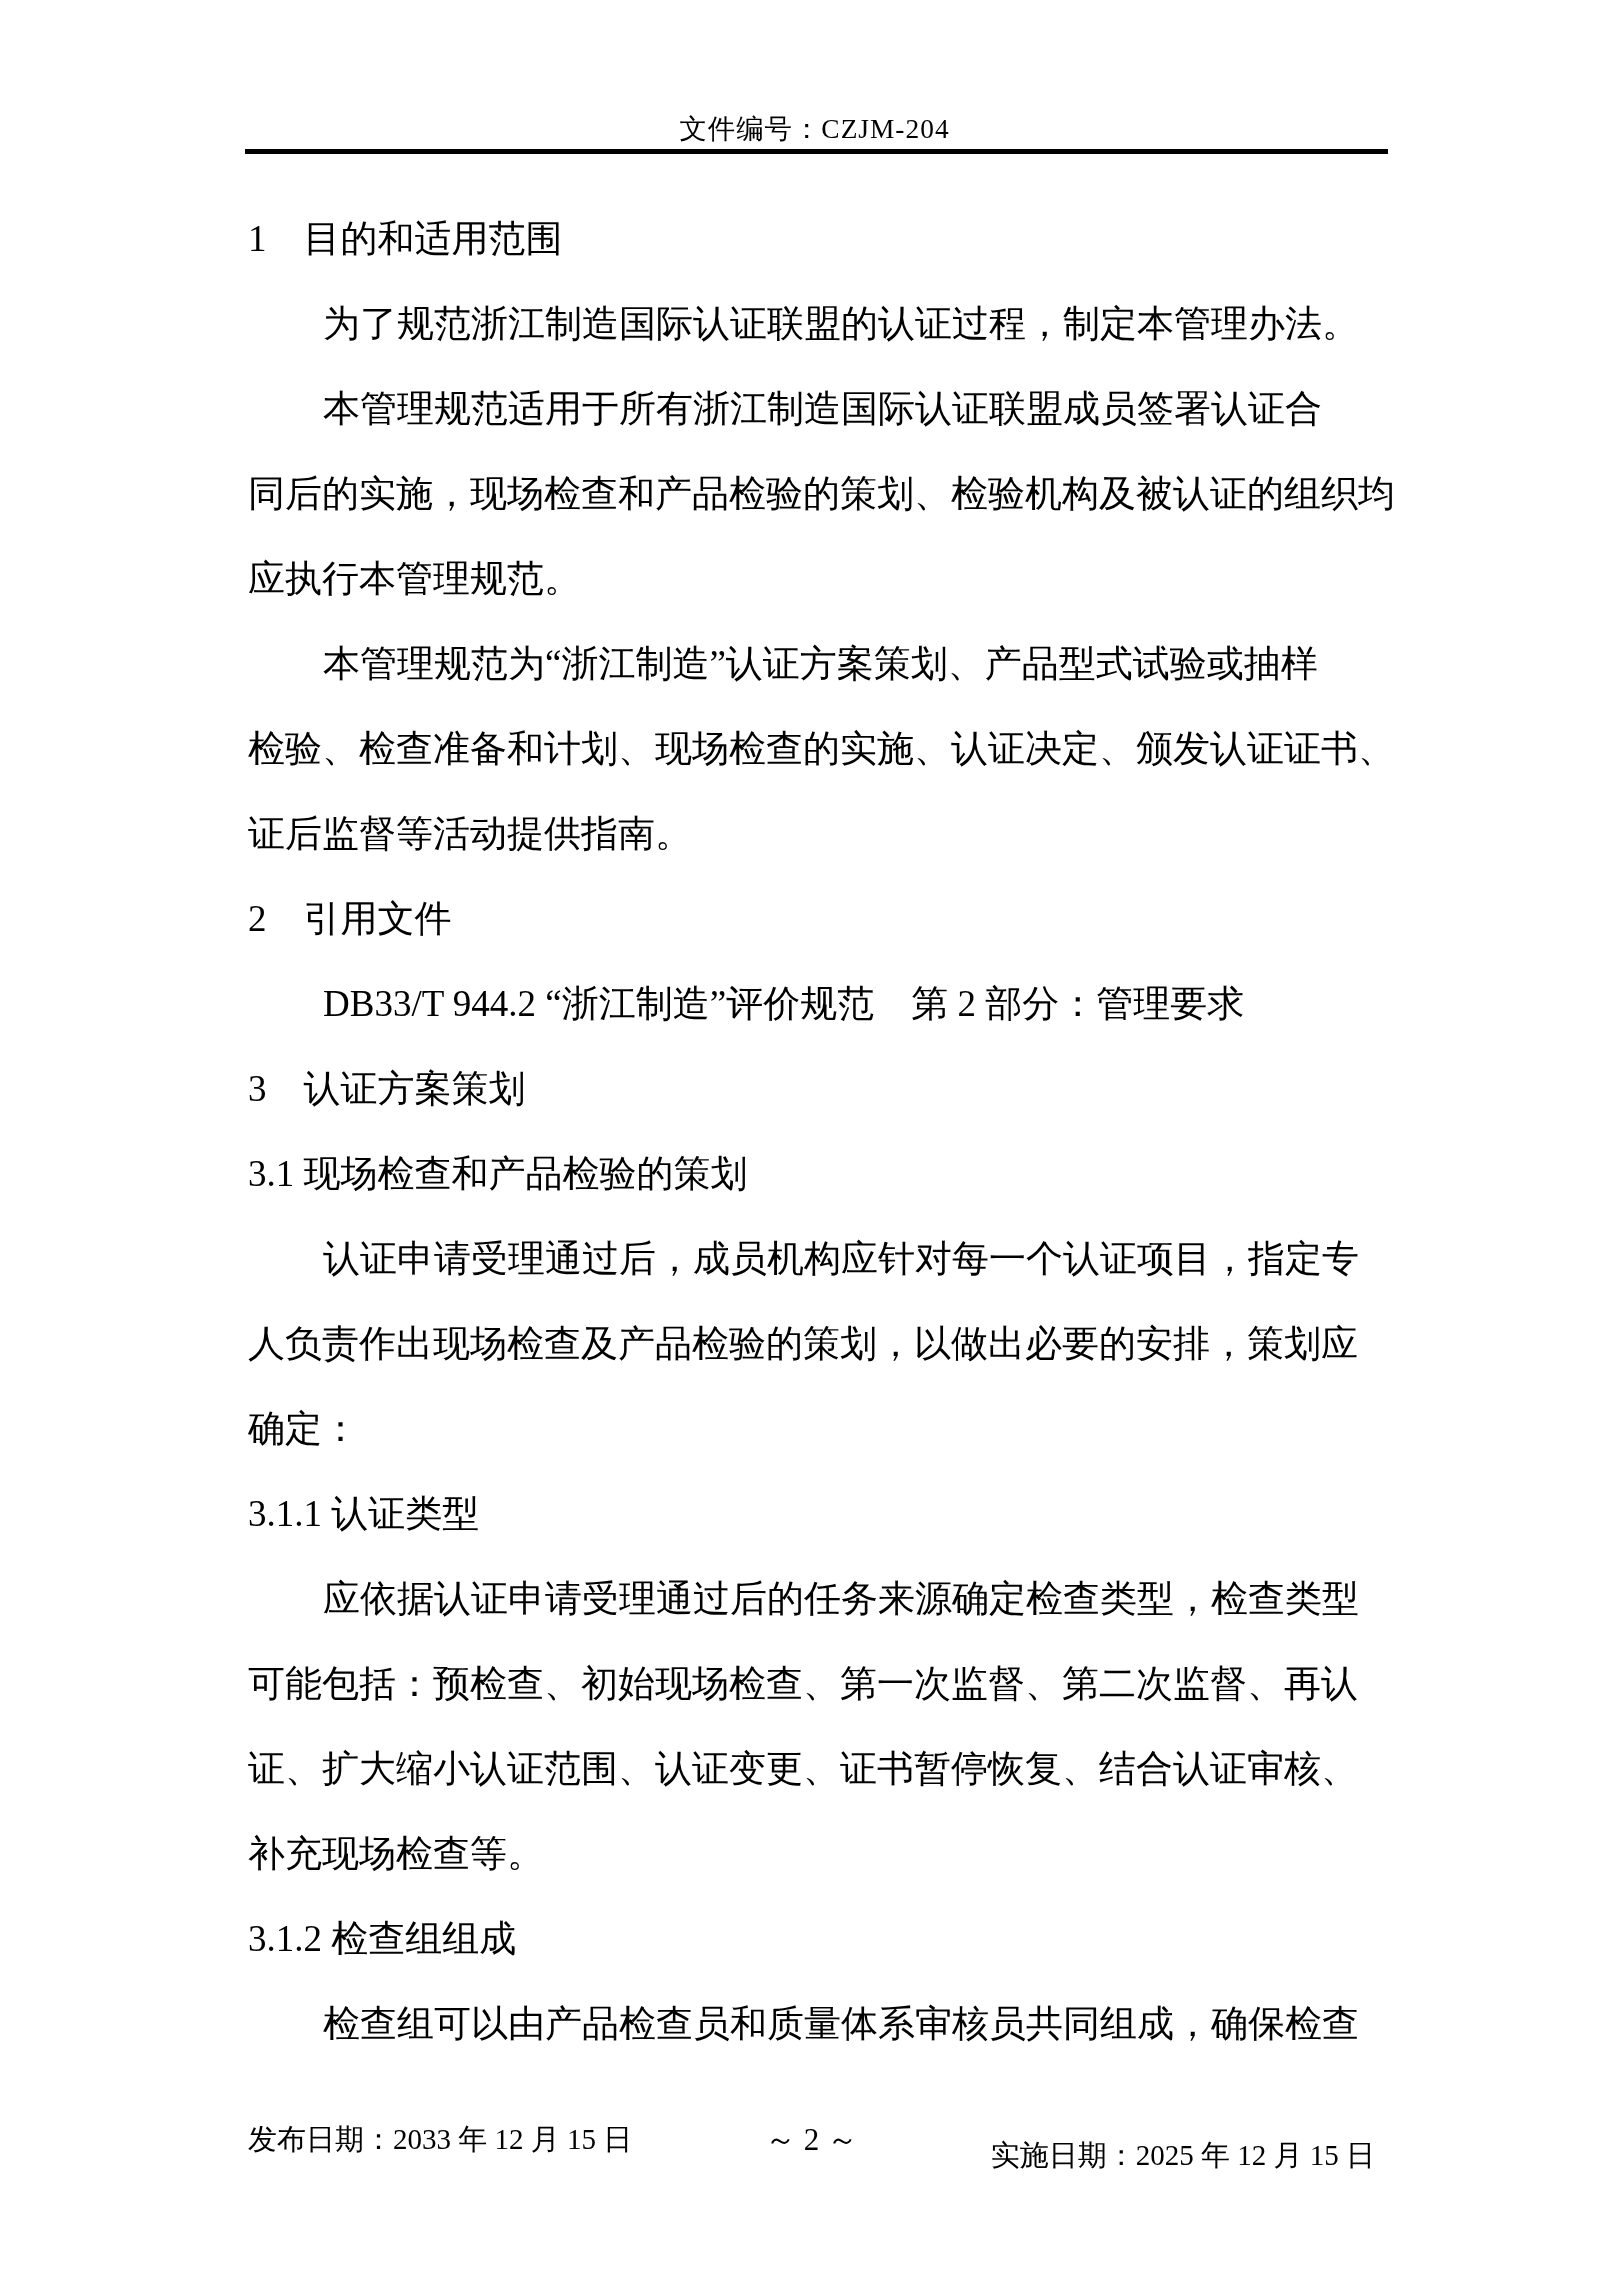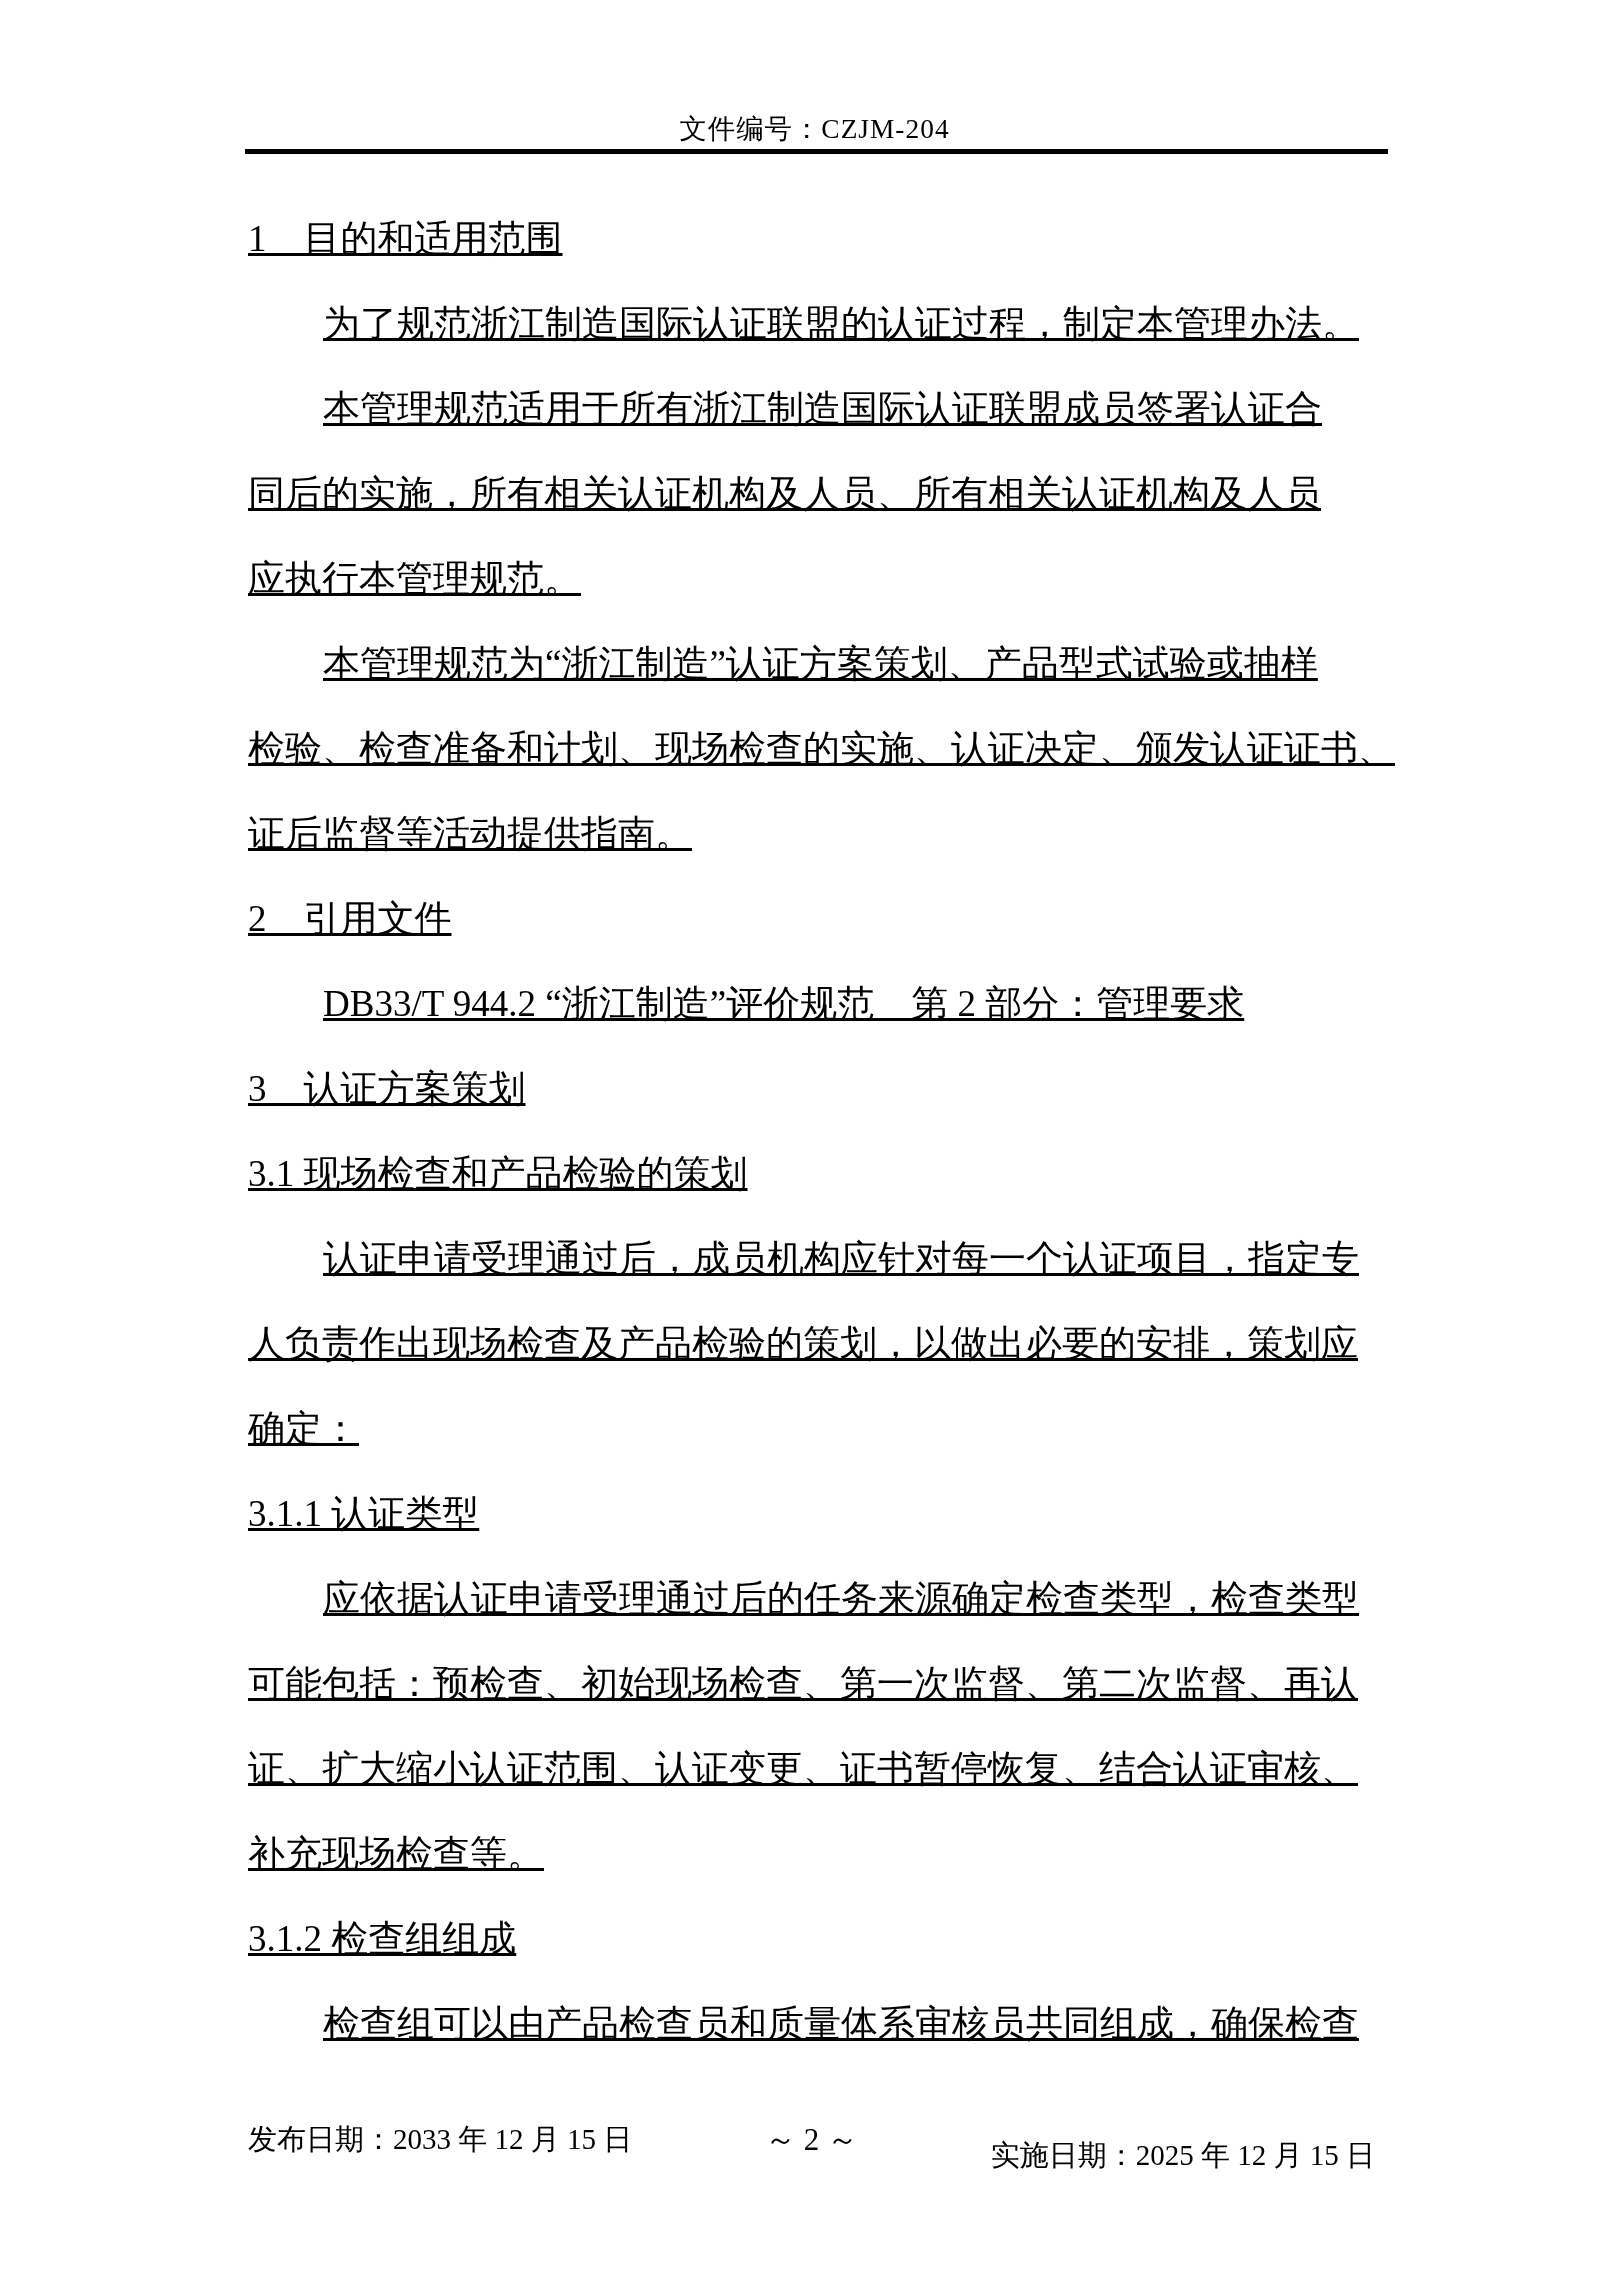--- a/index.html
+++ b/index.html
@@ -42,21 +42,20 @@
     position: absolute;
     top: 196px;
     left: 248px;
     width: 1125px;
   }
   .ln {
     height: 85px;
     line-height: 85px;
     font-size: 37px;
     white-space: pre;
-    text-decoration: underline;
   }
   .ind {
     text-indent: 75px;
   }
   
   .doc-footer {
     position: absolute;
     top: 2120px;
     left: 248px;
     width: 1127px;
@@ -81,21 +80,21 @@
 <div class="page">
 
   <div class="doc-header">文件编号：CZJM-204</div>
 
   <div class="header-rule"></div>
 
   <div class="doc-body">
     <div class="ln">1　目的和适用范围</div>
     <div class="ln ind">为了规范浙江制造国际认证联盟的认证过程，制定本管理办法。</div>
     <div class="ln ind">本管理规范适用于所有浙江制造国际认证联盟成员签署认证合</div>
-    <div class="ln">同后的实施，所有相关认证机构及人员、所有相关认证机构及人员</div>
+    <div class="ln">同后的实施，现场检查和产品检验的策划、检验机构及被认证的组织均</div>
     <div class="ln">应执行本管理规范。</div>
     <div class="ln ind">本管理规范为“浙江制造”认证方案策划、产品型式试验或抽样</div>
     <div class="ln">检验、检查准备和计划、现场检查的实施、认证决定、颁发认证证书、</div>
     <div class="ln">证后监督等活动提供指南。</div>
     <div class="ln">2　引用文件</div>
     <div class="ln ind">DB33/T 944.2 “浙江制造”评价规范　第 2 部分：管理要求</div>
     <div class="ln">3　认证方案策划</div>
     <div class="ln">3.1 现场检查和产品检验的策划</div>
     <div class="ln ind">认证申请受理通过后，成员机构应针对每一个认证项目，指定专</div>
     <div class="ln">人负责作出现场检查及产品检验的策划，以做出必要的安排，策划应</div>

